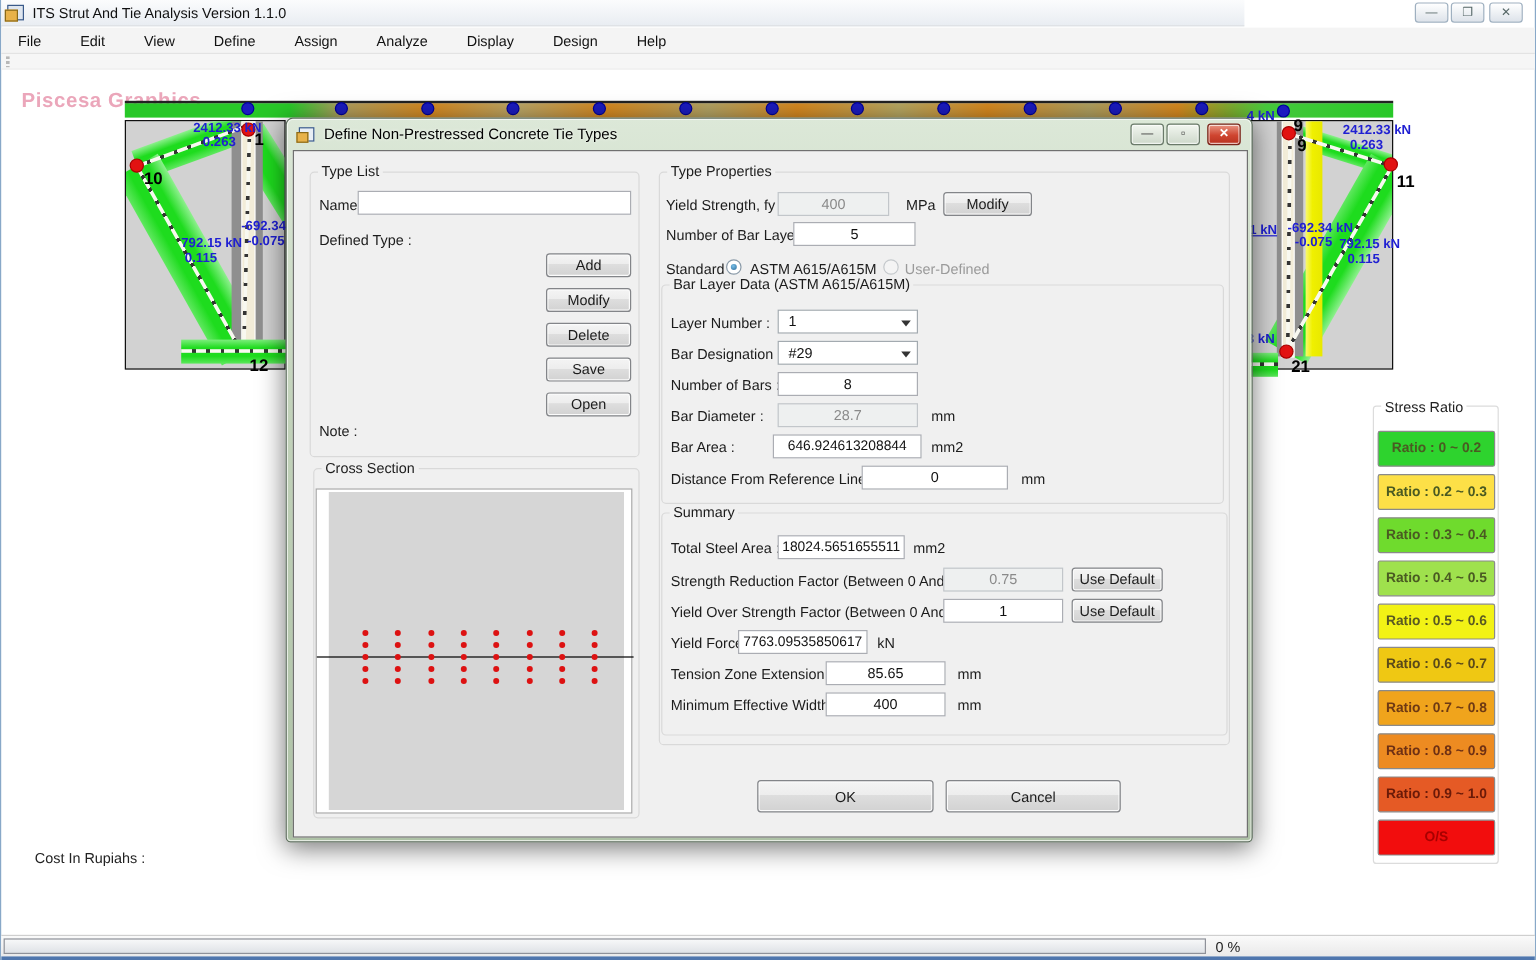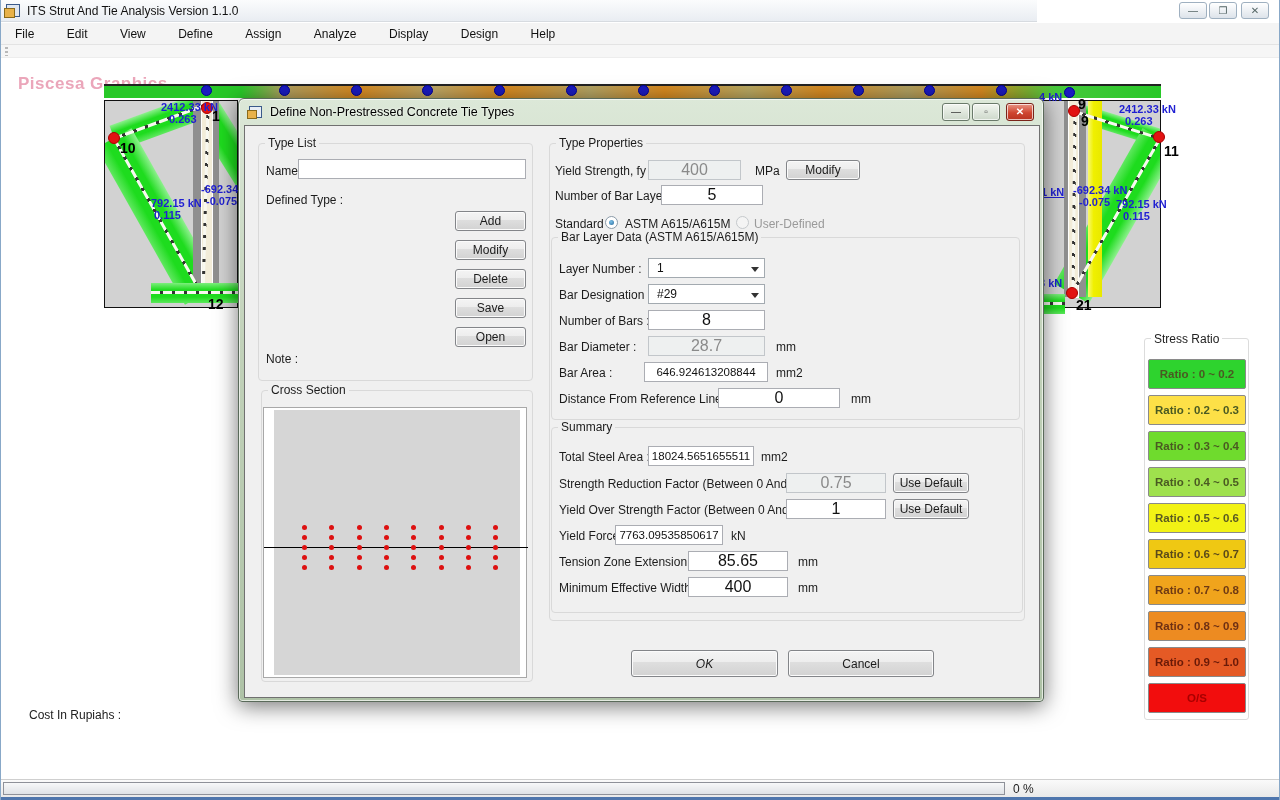--- a/index.html
+++ b/index.html
@@ -66,21 +66,21 @@
     text-align:center; line-height:16px; font-size:10px; color:#333;
     background:linear-gradient(180deg,#f2f6f0,#cdd8ca); box-shadow:inset 0 0 0 1px rgba(255,255,255,.7); }
   .dlg-ctl.close { background:linear-gradient(180deg,#eea globalholder,#d05038); }
   .dlg-ctl.close { background:linear-gradient(180deg,#e89684,#cf4530 55%,#b83220); color:#fff; font-weight:bold; border-color:#7a241a; }
   .dlg-client { position:absolute; left:5px; top:26px; width:796px; height:573px; background:#f0f0f0; border:1px solid #707070; }
 
   .grp { position:absolute; border:1px solid #d9d9d9; border-radius:4px; background:transparent; }
   .grp-label { position:absolute; left:6px; top:-8px; background:#f0f0f0; padding:0 3px; font-size:12px; color:#1c1c1c; white-space:nowrap; }
   .lbl { position:absolute; font-size:12px; color:#1c1c1c; white-space:nowrap; }
   .lbl.gray { color:#9a9a9a; }
-  .tb { position:absolute; background:#fff; border:1px solid #abadb3; font-size:16px; color:#111; text-align:center; line-height:18px; }
+  .tb { position:absolute; background:#fff; border:1px solid #abadb3; font-size:12px; color:#111; text-align:center; line-height:18px; }
   .tb.disabled { background:#eef0f0; color:#8a8a8a; border-color:#c2c6ca; }
   .btn { position:absolute; border:1px solid #838589; border-radius:3px; font-size:12px; color:#1c1c1c; text-align:center;
     background:linear-gradient(180deg,#f4f4f4,#ededed 45%,#dedede 46%,#d2d2d2); box-shadow:inset 0 0 0 1px #fbfbfb; }
   .listbox { position:absolute; background:#fff; border:1px solid #abadb3; overflow:hidden; }
   .list-item { height:17px; font-size:12px; color:#111; padding:1px 0 0 4px; }
   .list-item.selected { background:#3399ff; color:#fff; }
   .combo { position:absolute; background:#fff; border:1px solid #a3aab0; font-size:12px; color:#111; line-height:18px; padding-left:8px; }
   .combo .arrow { position:absolute; right:5px; top:8px; width:0; height:0;
     border-left:4px solid transparent; border-right:4px solid transparent; border-top:5px solid #333; }
   .radio { position:absolute; width:13px; height:13px; border-radius:50%; background:#fff; border:1px solid #8a9aa8; }
@@ -350,21 +350,21 @@
       <div class="lbl" style="left:314px; top:403px;">Yield Force :</div>
       <div class="tb" style="left:370px; top:399px; width:108px; height:20px; font-size:11.5px;">7763.09535850617</div>
       <div class="lbl" style="left:486px; top:403px;">kN</div>
       <div class="lbl" style="left:314px; top:429px;">Tension Zone Extension :</div>
       <div class="tb" style="left:443px; top:425px; width:100px; height:20px;">85.65</div>
       <div class="lbl" style="left:553px; top:429px;">mm</div>
       <div class="lbl" style="left:314px; top:455px;">Minimum Effective Width :</div>
       <div class="tb" style="left:443px; top:451px; width:100px; height:20px;">400</div>
       <div class="lbl" style="left:553px; top:455px;">mm</div>
 
-      <div class="btn" style="left:386px; top:524px; width:147px; height:27px; line-height:26px;font-style:italic;">OK</div>
+      <div class="btn" style="left:386px; top:524px; width:147px; height:27px; line-height:26px;">OK</div>
       <div class="btn" style="left:543px; top:524px; width:146px; height:27px; line-height:26px;">Cancel</div>
     </div>
   </div>
 
   <div class="statusbar">
     <div class="progress"></div>
     <div class="progress-text">0  %</div>
   </div>
   <div class="bottom-edge"></div>
 

